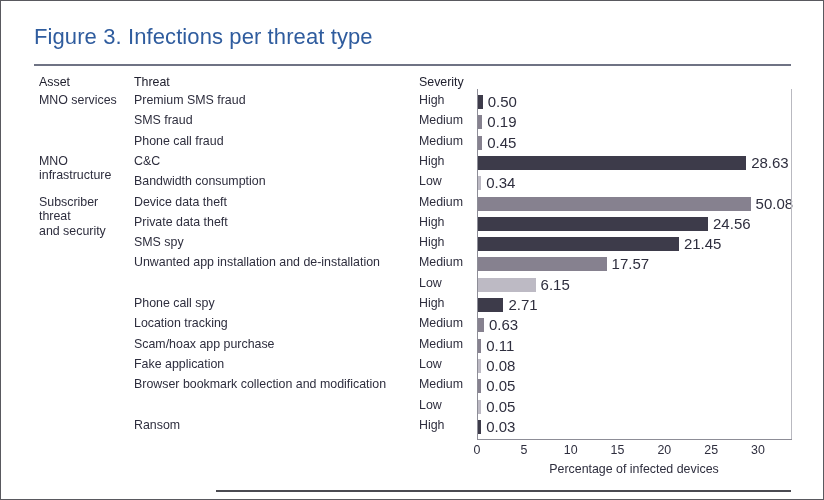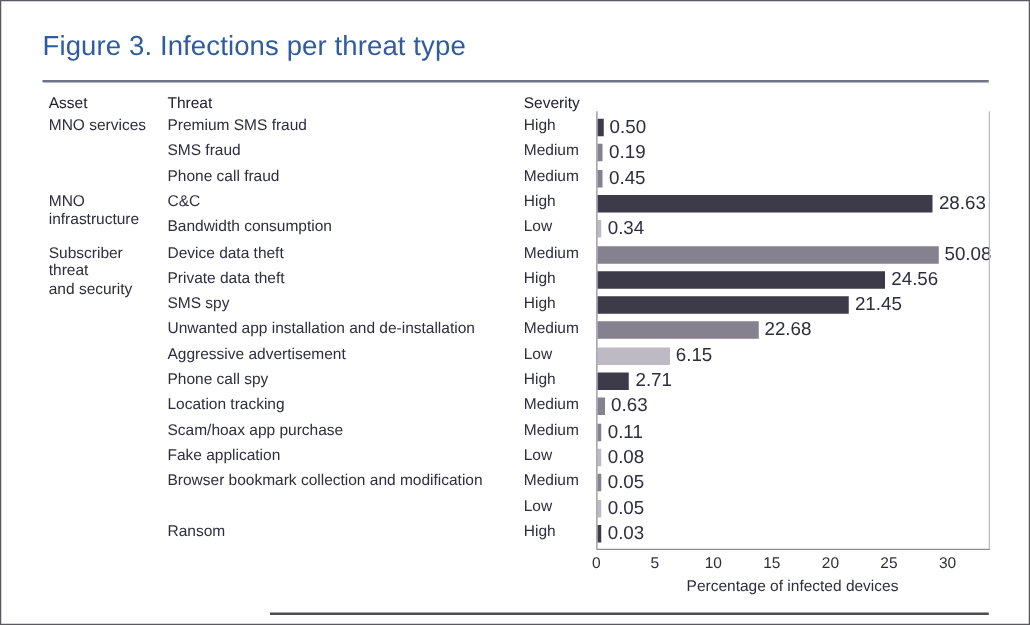--- a/index.html
+++ b/index.html
@@ -232,24 +232,23 @@
       <div class="row" style="top: 234.1px;">
         <div class="threat-name">SMS spy</div>
         <div class="severity-name">High</div>
         <div class="bar high" style="width: 200.915px; background: rgb(61, 59, 74);"></div>
         <div class="bar-value" style="left: 682.915px;">21.45</div>
       </div>
       <div class="row" style="top: 254.4px;">
         <div class="threat-name">Unwanted app installation and de-installation</div>
         <div class="severity-name">Medium</div>
         <div class="bar medium" style="width: 128.604px; background: rgb(134, 129, 143);"></div>
-        <div class="bar-value" style="left: 610.604px;">22.68</div>
+        <div class="bar-value" style="left: 610.604px;">17.57</div>
       </div>
       <div class="row" style="top: 274.7px;">
-        <div class="threat-name">Aggressive advertisement</div>
         <div class="severity-name">Low</div>
         <div class="bar low" style="width: 57.605px; background: rgb(189, 186, 196);"></div>
         <div class="bar-value" style="left: 539.605px;">6.15</div>
       </div>
       <div class="row" style="top: 295px;">
         <div class="threat-name">Phone call spy</div>
         <div class="severity-name">High</div>
         <div class="bar high" style="width: 25.3837px; background: rgb(61, 59, 74);"></div>
         <div class="bar-value" style="left: 507.384px;">2.71</div>
       </div>

